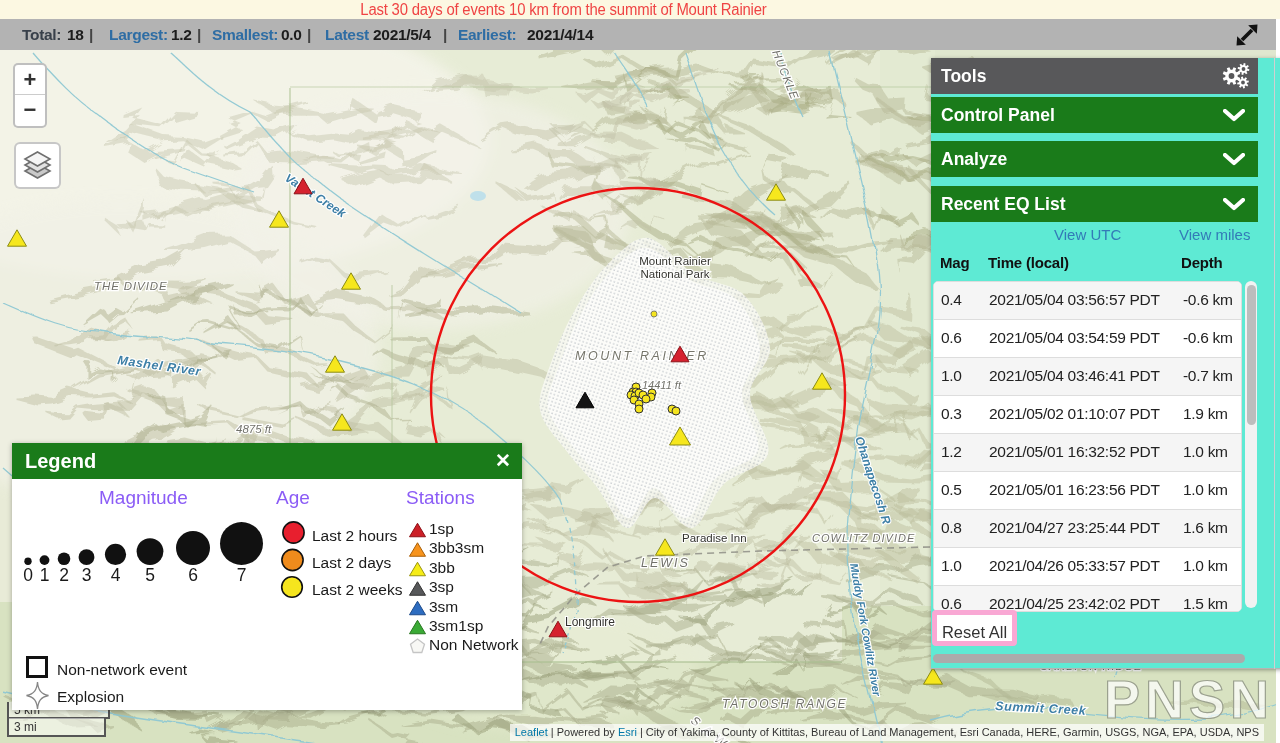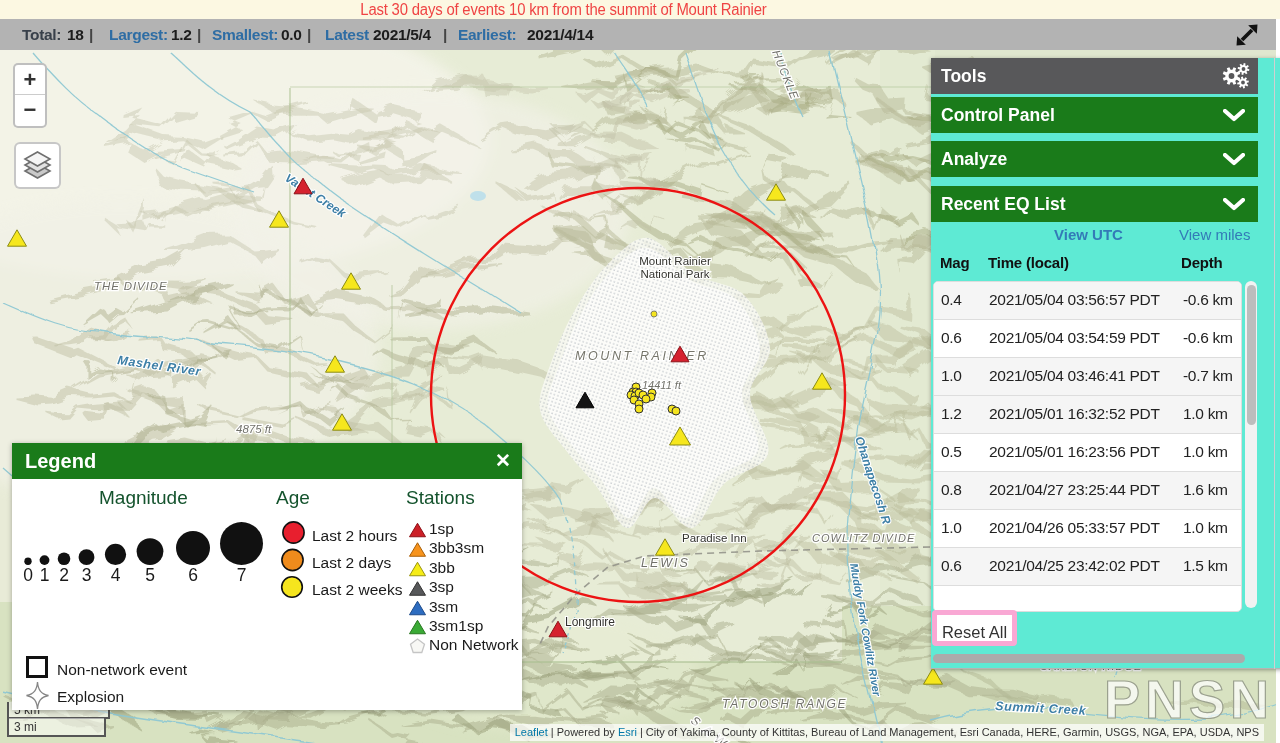--- a/index.html
+++ b/index.html
@@ -22,21 +22,21 @@
 #map { left:0; top:50px; width:1280px; height:693px; overflow:hidden; }
 
 #zoomctl { left:13px; top:13px; width:34px; height:65px; background:#fff; border:2px solid rgba(0,0,0,0.25); border-radius:5px; }
 #zoomctl .zb { width:30px; height:30px; text-align:center; font-size:22px; font-weight:bold; color:#333; line-height:30px; }
 #zoomctl .zb:first-child { border-bottom:1px solid #ccc; }
 #layersctl { left:14px; top:92px; width:47px; height:47px; background:#fff; border:2px solid rgba(0,0,0,0.22); border-radius:6px; }
 
 #legend { left:12px; top:393px; width:510px; height:267px; background:#fff; box-shadow:0 1px 5px rgba(0,0,0,0.3); }
 #legend .hdr { position:absolute; left:0; top:0; width:510px; height:36px; background:#1a7b1a; color:#fff; font-size:20px; font-weight:bold; line-height:36px; padding-left:13px; }
 #legend .x { position:absolute; right:11px; top:0px; font-size:19px; font-weight:bold; color:#fff; line-height:36px;}
-#legend .sect { position:absolute; font-size:19px; color:#14532d; }
+#legend .sect { position:absolute; font-size:19px; color:#8b5cf6; }
 #legend .item { position:absolute; font-size:15.5px; color:#1a1a1a; white-space:nowrap; }
 
 #panel { left:931px; top:8px; width:396px; height:611px; background:#5eead4; border-bottom:1px solid #b5b5b5; box-shadow:0 1px 4px rgba(0,0,0,0.35);}
 #panel .rline { position:absolute; left:343px; top:0; width:1px; height:611px; background:#d0d0d0; }
 #panel .bar { position:absolute; left:0; width:327px; height:36px; color:#fff; font-size:17.5px; font-weight:bold; line-height:36px; padding-left:10px; }
 #panel .gray { background:#58585a; }
 #panel .green { background:#1a7b1a; }
 .chev { position:absolute; right:13px; top:13px; }
 #panel .link { position:absolute; font-size:15px; color:#337ab7; }
 #panel .th { position:absolute; font-size:15px; font-weight:bold; color:#111; letter-spacing:-0.2px; }
@@ -692,40 +692,45 @@
       <div class="bar green" style="top:128px">Recent EQ List
         <svg class="chev" width="22" height="13" viewBox="0 0 22 13" style="top:12px">
             <path d="M2,2 L11,10 20,2" stroke="#fff" stroke-width="4.2" fill="none" stroke-linecap="round" stroke-linejoin="round"></path>
           </svg>
       </div>
       <div class="bar green" style="top:83px">Analyze
         <svg class="chev" width="22" height="13" viewBox="0 0 22 13" style="top:12px">
             <path d="M2,2 L11,10 20,2" stroke="#fff" stroke-width="4.2" fill="none" stroke-linecap="round" stroke-linejoin="round"></path>
           </svg>
       </div>
-      <span class="link" style="left:123px; top:168px;font-weight:bold;">View UTC</span>
+      <span class="link" style="left:123px; top:168px;">View UTC</span>
       <span class="link" style="left:248px; top:168px;">View miles</span>
       <span class="th" style="left:9px; top:196px;">Mag</span>
       <span class="th" style="left:57px; top:196px;">Time (local)</span>
       <span class="th" style="left:250px; top:196px;">Depth</span>
       <div id="tbl">
         <div class="row odd">
             <span class="c1">0.4</span>
             <span class="c2">2021/05/04 03:56:57 PDT</span>
             <span class="c3">-0.6 km</span>
           </div>
         <div class="row">
             <span class="c1">0.6</span>
             <span class="c2">2021/05/04 03:54:59 PDT</span>
             <span class="c3">-0.6 km</span>
           </div>
         <div class="row odd">
             <span class="c1">1.0</span>
             <span class="c2">2021/05/04 03:46:41 PDT</span>
             <span class="c3">-0.7 km</span>
+          </div>
+        <div class="row">
+            <span class="c1">0.3</span>
+            <span class="c2">2021/05/02 01:10:07 PDT</span>
+            <span class="c3">1.9 km</span>
           </div>
         <div class="row odd">
             <span class="c1">1.2</span>
             <span class="c2">2021/05/01 16:32:52 PDT</span>
             <span class="c3">1.0 km</span>
           </div>
         <div class="row">
             <span class="c1">0.5</span>
             <span class="c2">2021/05/01 16:23:56 PDT</span>
             <span class="c3">1.0 km</span>

